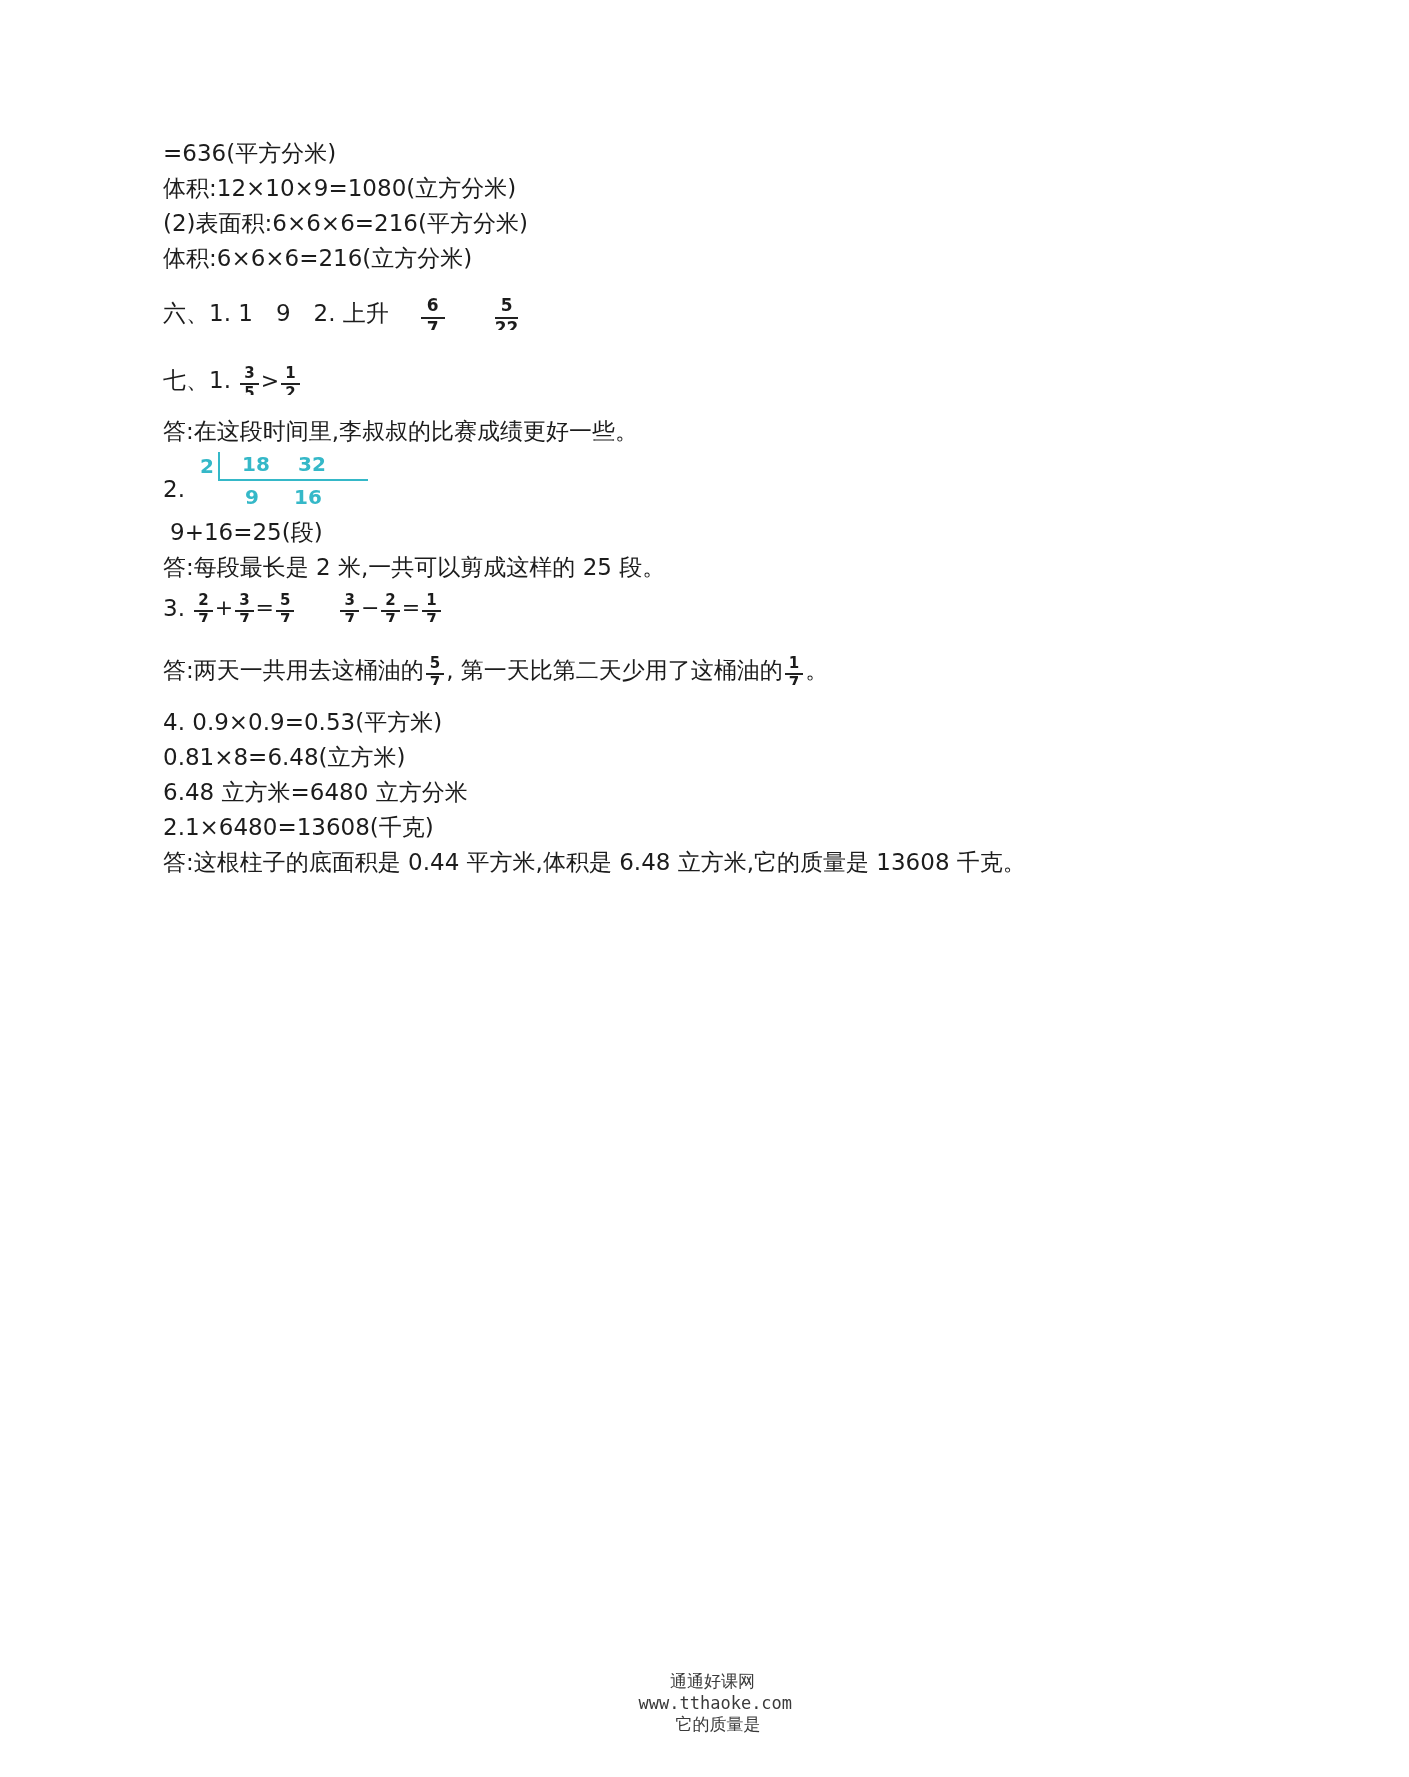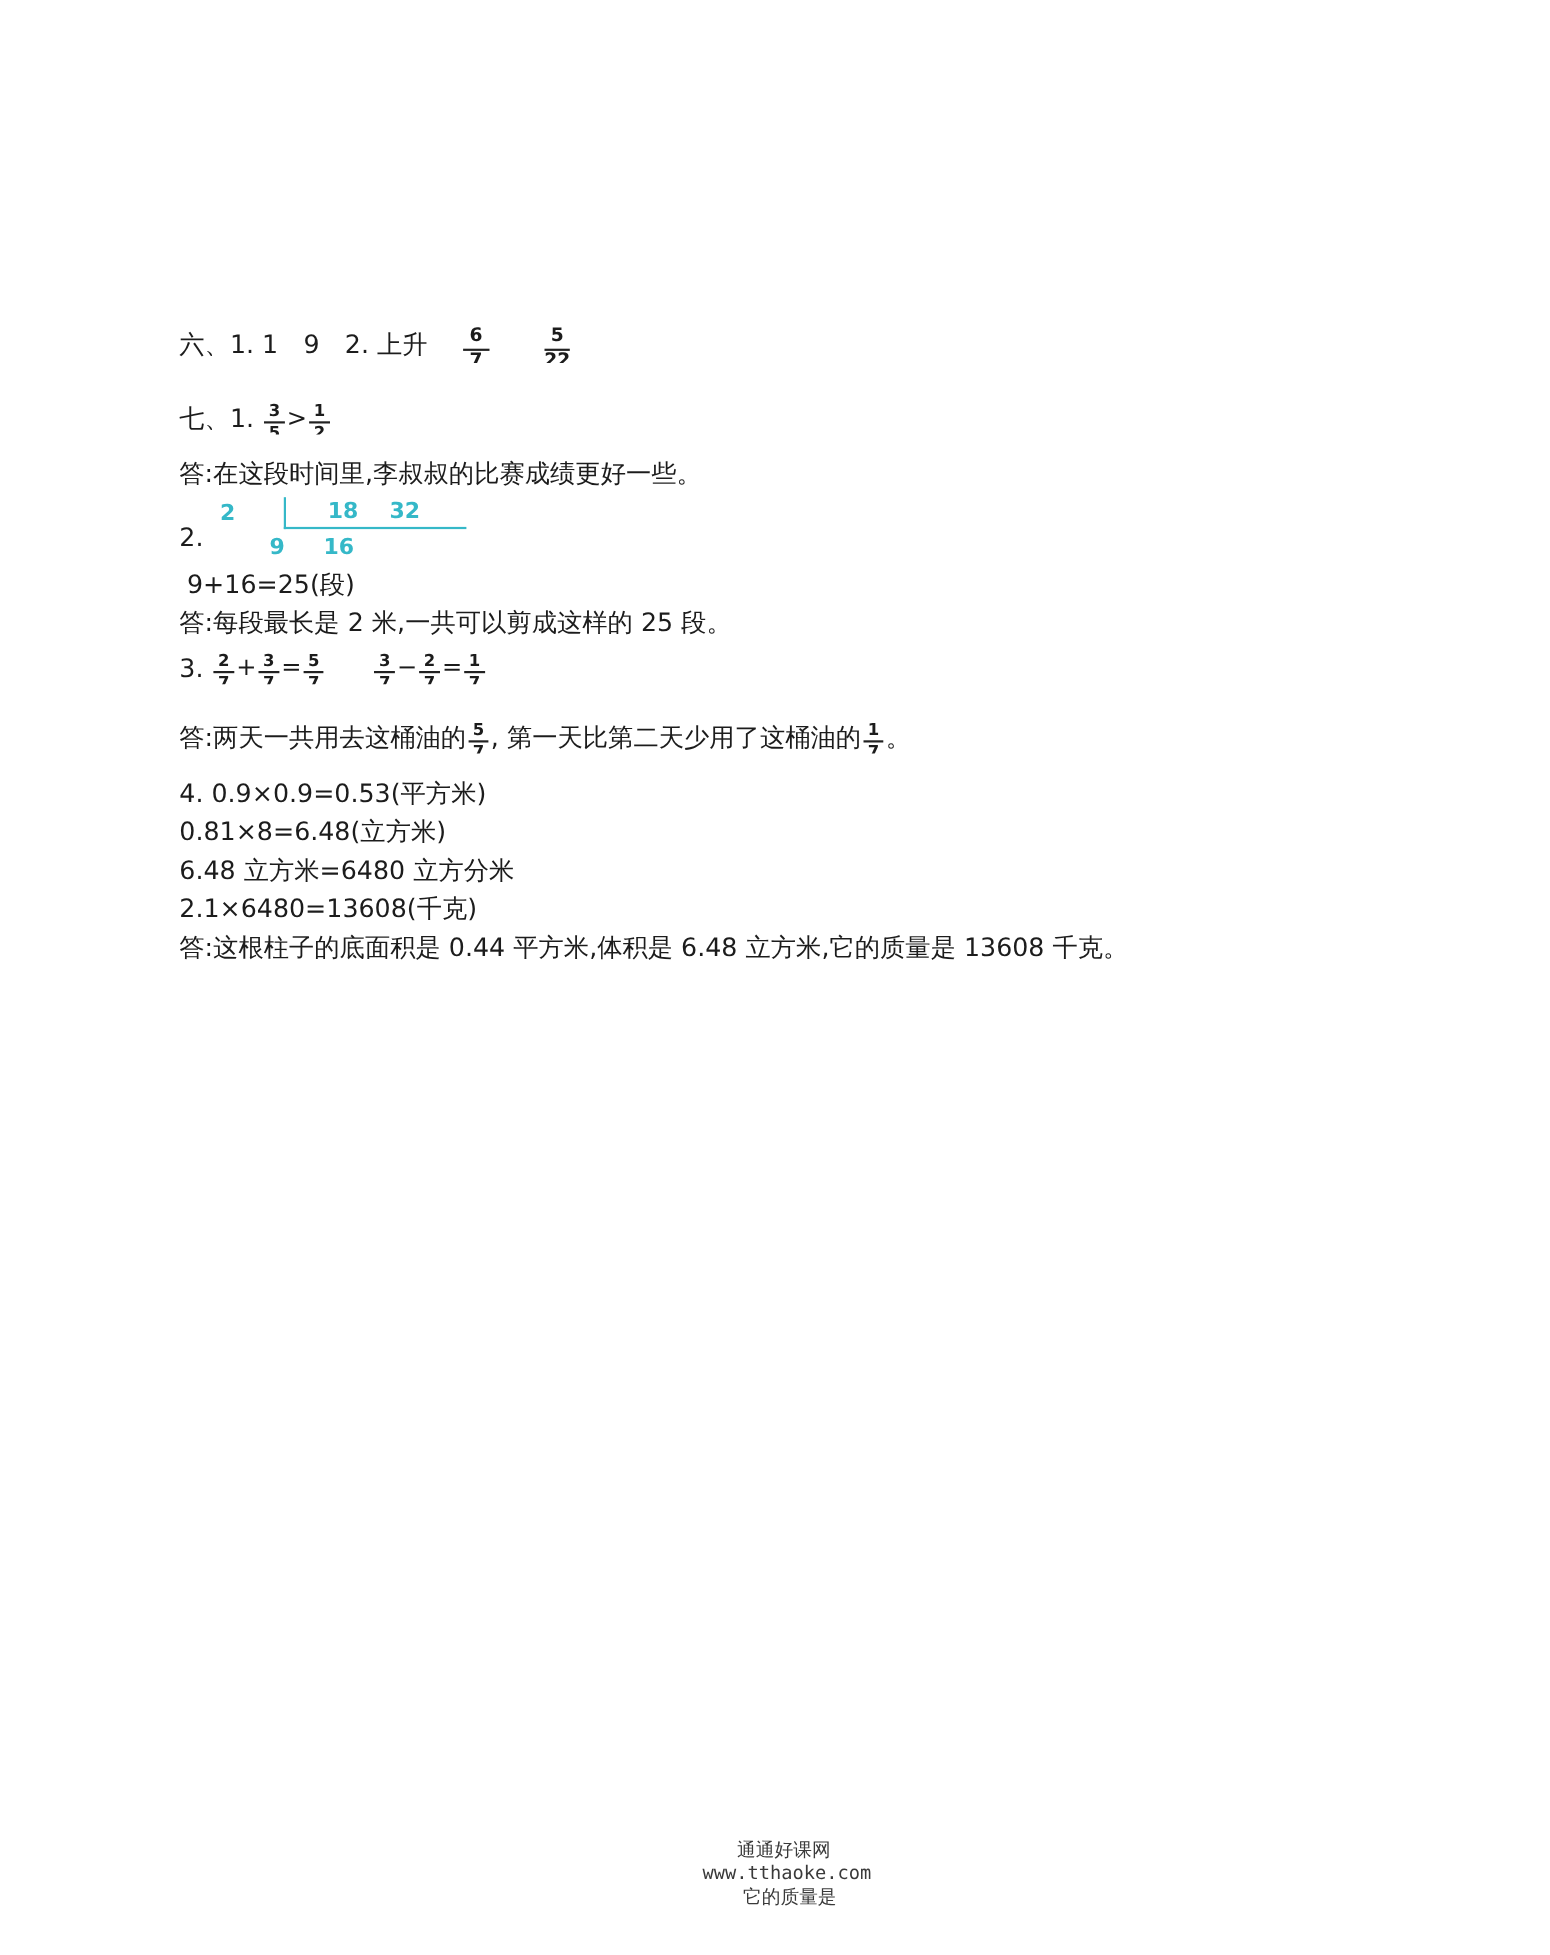--- a/index.html
+++ b/index.html
@@ -20,32 +20,38 @@
   .frac .num { display:block; font-size:15px; padding:0 4px 2px; }
   .frac .den { display:block; font-size:15px; border-top:2px solid #222; padding-top:1px; height:9px; overflow:hidden; }
   .frac.big .num { font-size:17px; padding:0 6px 3px; }
   .frac.big .den { font-size:17px; height:10px; }
   .op { font-size:22px; vertical-align:middle; }
 
   
   .division { position:absolute; left:200px; top:452px; font-weight:bold; font-size:20px; line-height:1; }
   .div-top { display:flex; align-items:flex-end; }
   .div-divisor { padding:0 4px 5px 0; }
-  .div-grid { border-left:2px solid; border-bottom:2px solid; padding:2px 28px 5px 24px; display:flex;margin-left:40px; }
+  .div-grid { border-left:2px solid; border-bottom:2px solid; padding:2px 28px 5px 8px; display:flex; }
   .div-cell { width:56px; text-align:center; }
   .div-bottom { display:flex; padding-left:24px; margin-top:6px; }
 
   .footer { position:absolute; top:1650px; left:0; width:100%; text-align:center; font-size:17px; color:#3a3a3a; white-space:pre; }
   .footer .url { font-family:"DejaVu Sans Mono", monospace;margin-top:44px; }
 </style>
 </head>
 <body>
 
 <div class="page">
 
+  <div class="block" style="top:136px">
+    <div class="line">=636(平方分米)</div>
+    <div class="line">体积:12×10×9=1080(立方分米)</div>
+    <div class="line">(2)表面积:6×6×6=216(平方分米)</div>
+    <div class="line">体积:6×6×6=216(立方分米)</div>
+  </div>
 
   <div class="block row" style="top:297px">
     <span>六、1. 1　9　2. 上升</span>
     <span class="frac big" style="margin-left:32px"><span class="num">6</span><span class="den">7</span></span>
     <span class="frac big" style="margin-left:48px"><span class="num">5</span><span class="den">22</span></span>
   </div>
 
   <div class="block row" style="top:365px">
     <span>七、1. </span>
     <span class="frac"><span class="num">3</span><span class="den">5</span></span>

